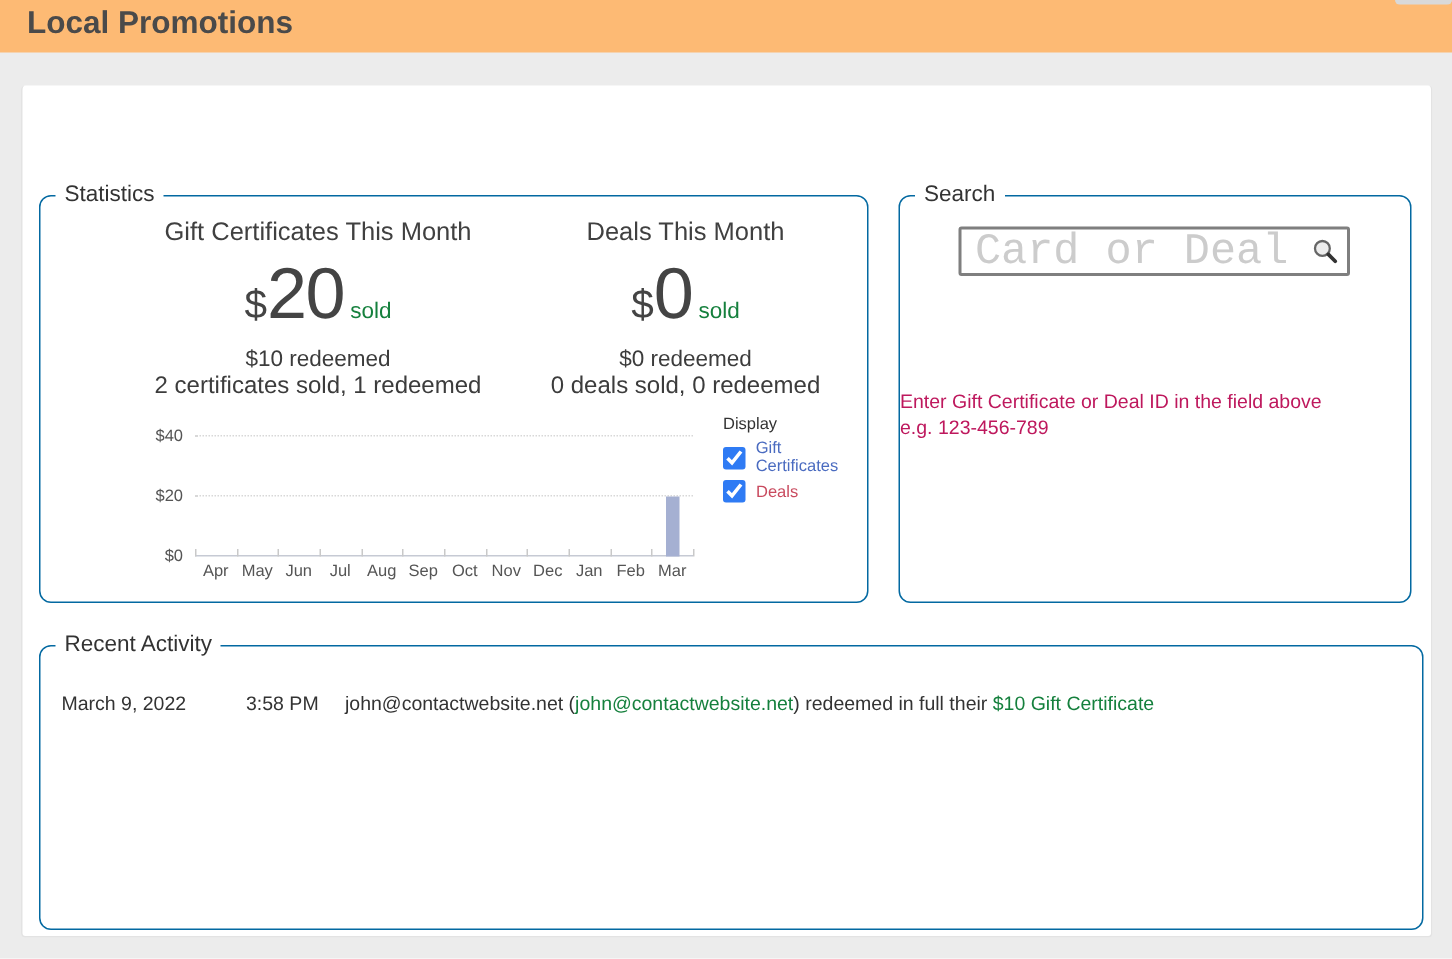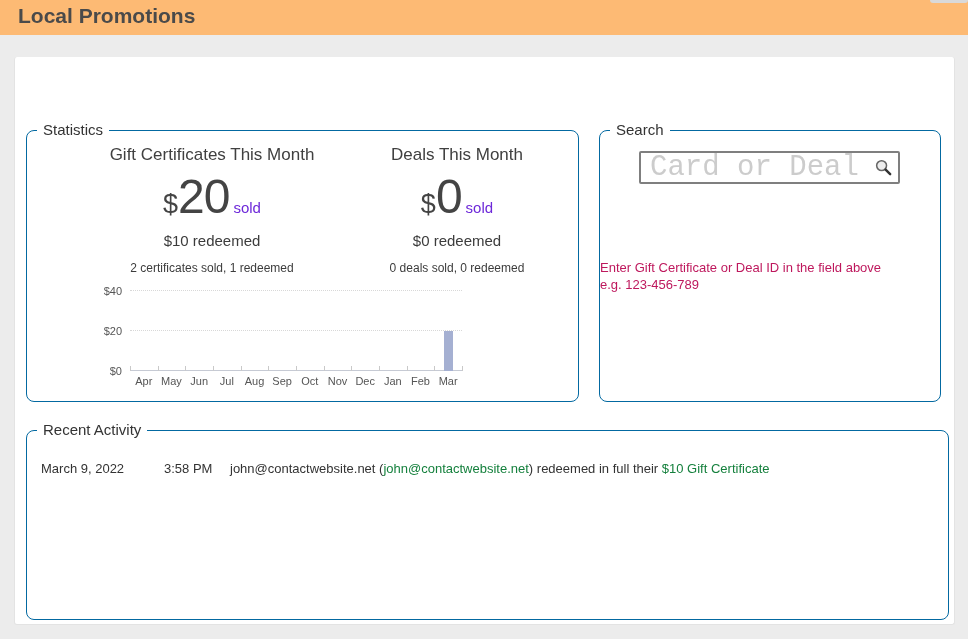--- a/index.html
+++ b/index.html
@@ -58,23 +58,23 @@
   .fset-search{ left:584px; top:73px; width:342px; height:272px; }
   .fset-recent{ left:11px; top:373px; width:923px; height:190px; }
   
   .stat-col { position:absolute; top:14px; text-align:center; color:#333; }
   .stat-col.gift  { left:10px;  width:350px; }
   .stat-col.deals { left:330px; width:200px; }
   .stat-title { font-size:17px; color:#404040; }
   .stat-big { margin-top:10px; display:flex; align-items:baseline; justify-content:center; color:#444; }
   .stat-big .cur { font-size:27px; }
   .stat-big .num { font-size:48px; line-height:0.9; letter-spacing:-1px; }
-  .stat-big .suffix { font-size:15px; margin-left:4px; color:#6d28d9; }
+  .stat-big .suffix { font-size:15px; margin-left:4px; color:#15803d; }
   .stat-redeemed { margin-top:12px; font-size:15px; color:#3c3c3c; }
-  .stat-detail { margin-top:12px; font-size:12px; color:#3c3c3c; }
+  .stat-detail { margin-top:1px; font-size:16px; color:#3c3c3c; }
   
   .chart-plot {
     position:absolute; left:103px; top:160px; width:332px; height:80px;
   }
   .gridline {
     position:absolute; left:0; right:0; height:0;
     border-top:1px dotted #d8d8d8;
   }
   .gridline.baseline { border-top:1px solid #c6cad4; }
   .ytick {
@@ -182,20 +182,31 @@
         <div class="xtick-label" style="left: 41.6667%; width: 8.33333%;">Sep</div>
         <div class="xtick-label" style="left: 50%; width: 8.33333%;">Oct</div>
         <div class="xtick-label" style="left: 58.3333%; width: 8.33333%;">Nov</div>
         <div class="xtick-label" style="left: 66.6667%; width: 8.33333%;">Dec</div>
         <div class="xtick-label" style="left: 75%; width: 8.33333%;">Jan</div>
         <div class="xtick-label" style="left: 83.3333%; width: 8.33333%;">Feb</div>
         <div class="xtick-label" style="left: 91.6667%; width: 8.33333%;">Mar</div>
         <div class="bar" style="left: calc(95.8333% - 4.5px); height: 50%; background: rgb(165, 176, 210);"></div>
       </div>
 
+    <div class="display-block">
+      <div class="display-title">Display</div>
+      <div class="display-row">
+        <input type="checkbox" checked="" style="">
+        <span class="display-label" style="color: rgb(74, 107, 192);">Gift Certificates</span>
+      </div>
+      <div class="display-row">
+        <input type="checkbox" checked="" style="">
+        <span class="display-label" style="color: rgb(201, 74, 94);">Deals</span>
+      </div>
+    </div>
   </div>
 
   <div class="fset fset-search">
     <div class="fset-legend">Search</div>
     <div class="search-input-wrap">
       <input class="search-input" type="text" placeholder="Card or Deal ID" style="">
       <svg class="search-icon" viewBox="0 0 20 20">
         <circle cx="8" cy="8" r="5.2" fill="#ededed" stroke="#666" stroke-width="1.6"></circle>
         <line x1="12.2" y1="12.2" x2="17" y2="17" stroke="#333" stroke-width="2.6" stroke-linecap="round"></line>
       </svg>

